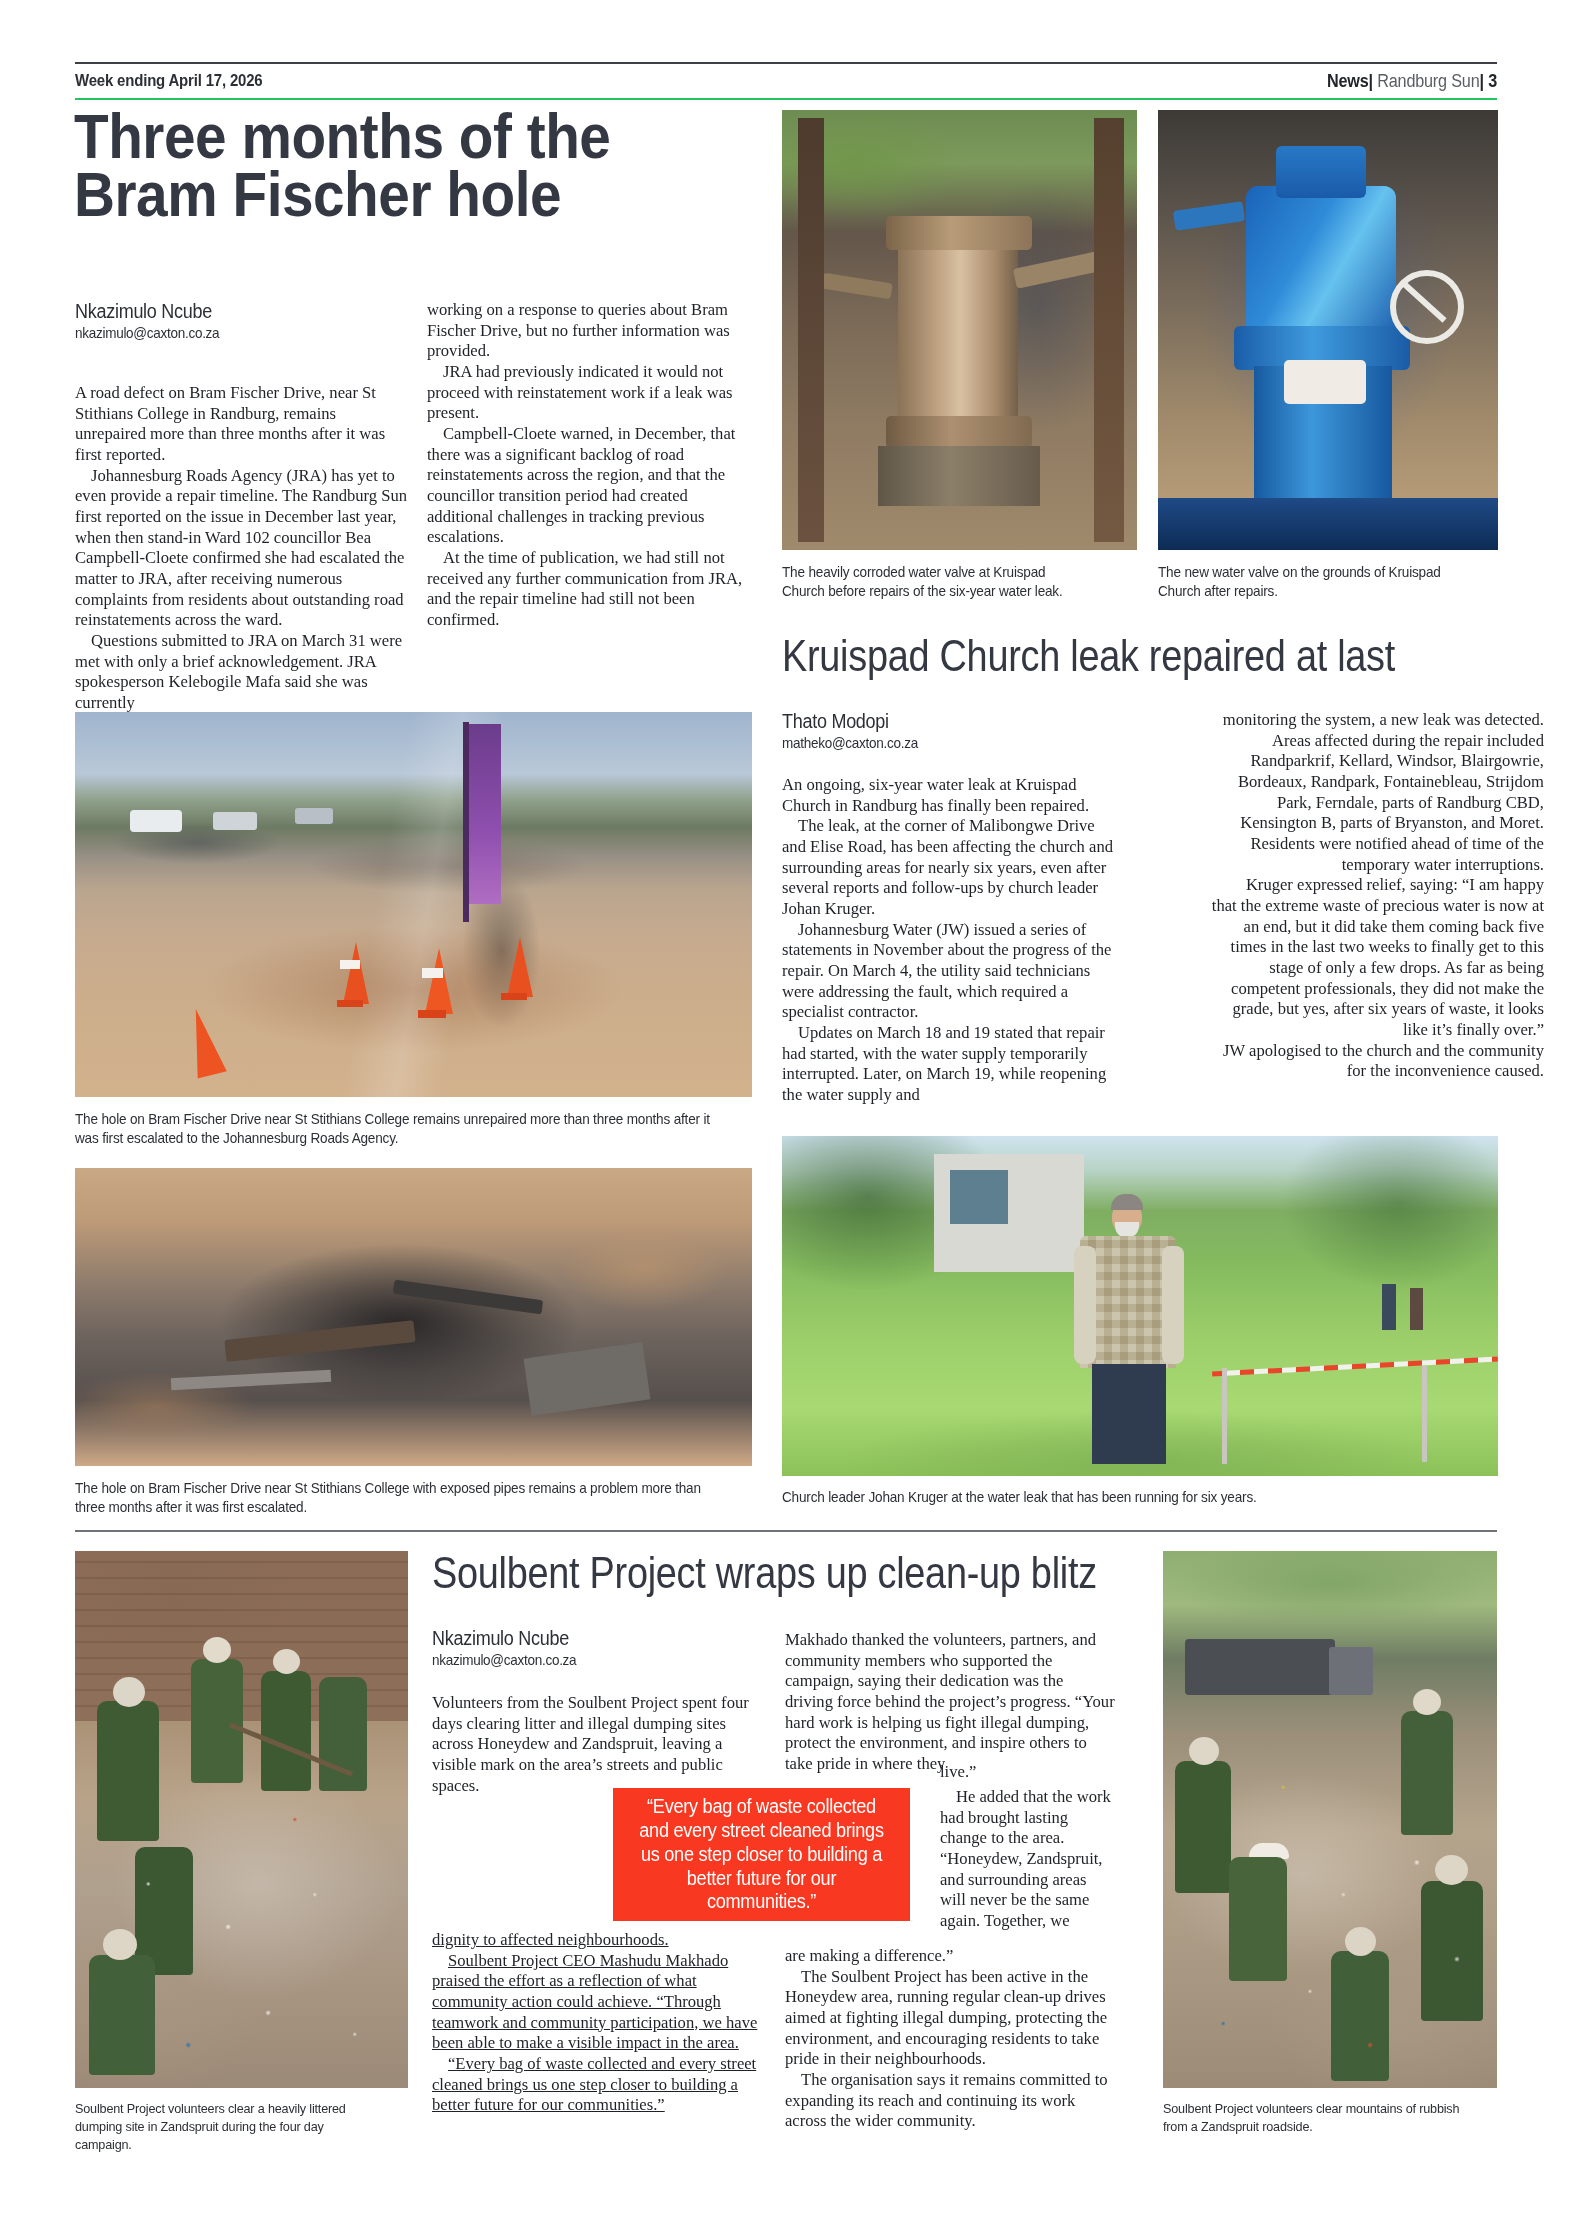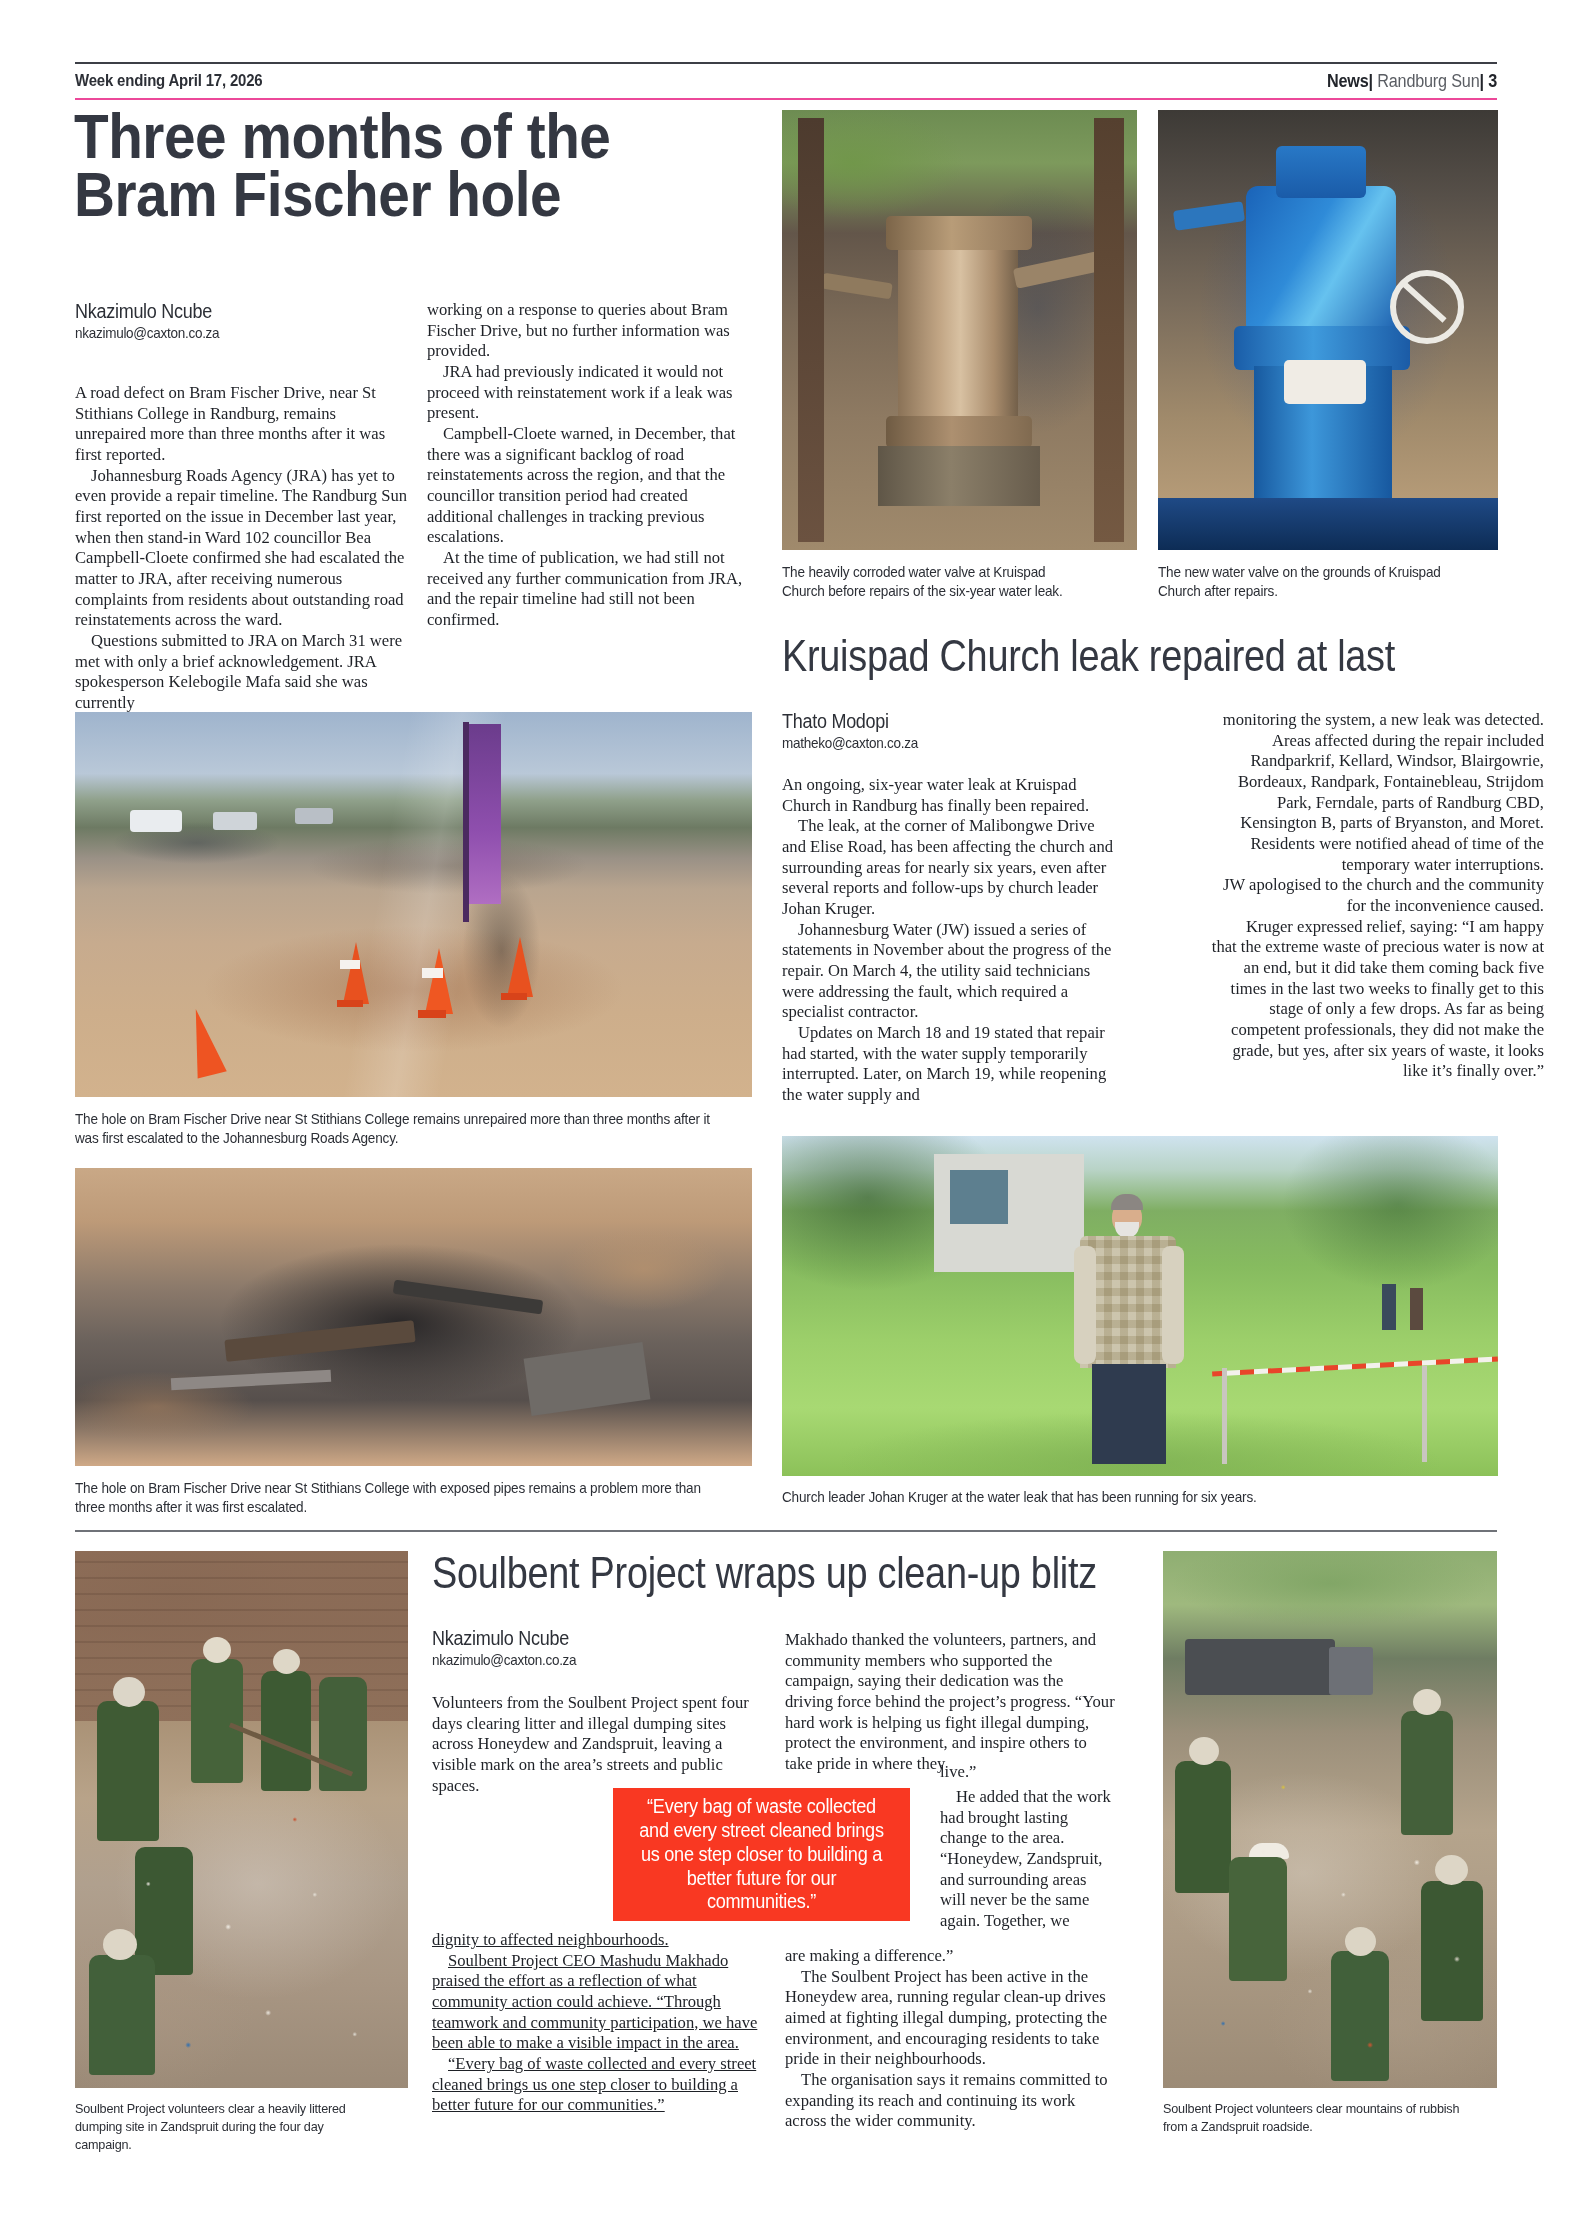--- a/index.html
+++ b/index.html
@@ -7,21 +7,21 @@
     width:1572px;height:2224px;
     font-family:"Liberation Sans", sans-serif;
     color:#2c2f36;
     -webkit-font-smoothing:antialiased;
   }
   .page{position:relative;width:1572px;height:2224px;overflow:hidden;background:#fff;}
 
   
   .masthead{
     position:absolute;left:75px;top:62px;width:1422px;height:34px;
-    border-top:2px solid #3c3f46;border-bottom:2px solid #ec4899;
+    border-top:2px solid #3c3f46;border-bottom:2px solid #22c55e;
     display:flex;align-items:center;justify-content:space-between;
   }
   .masthead .left{
     font-size:17px;font-weight:bold;letter-spacing:-0.2px;
     color:#2c2f36;transform:scaleX(0.88);transform-origin:left center;
   }
   .masthead .right{
     font-size:18px;color:#5a5d63;letter-spacing:-0.2px;
     transform:scaleX(0.9);transform-origin:right center;white-space:nowrap;
   }
@@ -200,22 +200,22 @@
   <div class="body" style="position:absolute;left:782px;top:775px;width:338px;">
     <p>An ongoing, six-year water leak at Kruispad Church in Randburg has finally been repaired.</p>
     <p>The leak, at the corner of Malibongwe Drive and Elise Road, has been affecting the church and surrounding areas for nearly six years, even after several reports and follow-ups by church leader Johan Kruger.</p>
     <p>Johannesburg Water (JW) issued a series of statements in November about the progress of the repair. On March 4, the utility said technicians were addressing the fault, which required a specialist contractor.</p>
     <p>Updates on March 18 and 19 stated that repair had started, with the water supply temporarily interrupted. Later, on March 19, while reopening the water supply and</p>
   </div>
 
   <div class="body" style="position:absolute;left:1204px;top:710px;width:340px;text-align:right;">
     <p>monitoring the system, a new leak was detected.</p>
     <p>Areas affected during the repair included Randparkrif, Kellard, Windsor, Blairgowrie, Bordeaux, Randpark, Fontainebleau, Strijdom Park, Ferndale, parts of Randburg CBD, Kensington B, parts of Bryanston, and Moret. Residents were notified ahead of time of the temporary water interruptions.</p>
+    <p>Kruger expressed relief, saying: “I am happy that the extreme waste of precious water is now at an end, but it did take them coming back five times in the last two weeks to finally get to this stage of only a few drops. As far as being competent professionals, they did not make the grade, but yes, after six years of waste, it looks like it’s finally over.”</p>
     <p>JW apologised to the church and the community for the inconvenience caused.</p>
-    <p>Kruger expressed relief, saying: “I am happy that the extreme waste of precious water is now at an end, but it did take them coming back five times in the last two weeks to finally get to this stage of only a few drops. As far as being competent professionals, they did not make the grade, but yes, after six years of waste, it looks like it’s finally over.”</p>
   </div>
 
   <div class="photo" style="left:782px;top:1136px;width:716px;height:340px;">
     <div class="layer" style="background:linear-gradient(#cfe3ef 0%,#b8d3c6 10%,#7fae63 22%,#86bb5f 38%,#9ccf6a 60%,#a8d973 80%,#8cc159 100%);"></div>
     <div class="layer" style="background:
       radial-gradient(ellipse 190px 130px at 12% 18%, rgba(40,80,35,.55), transparent 72%),
       radial-gradient(ellipse 160px 120px at 86% 20%, rgba(45,90,40,.45), transparent 72%),
       radial-gradient(ellipse 420px 70px at 50% 96%, rgba(120,170,80,.6), transparent 72%);"></div>
 
     <div style="position:absolute;left:152px;top:18px;width:150px;height:118px;background:#d8d9d3;"></div>

